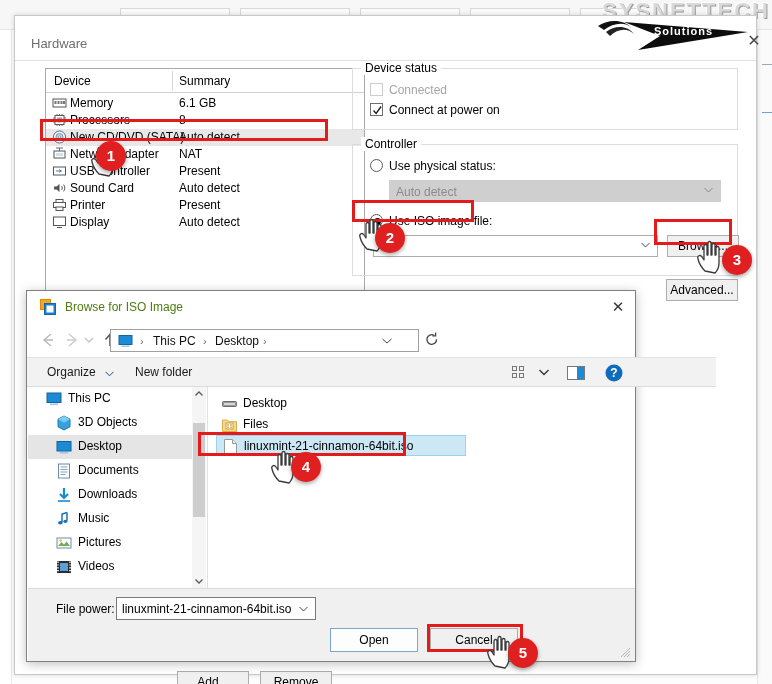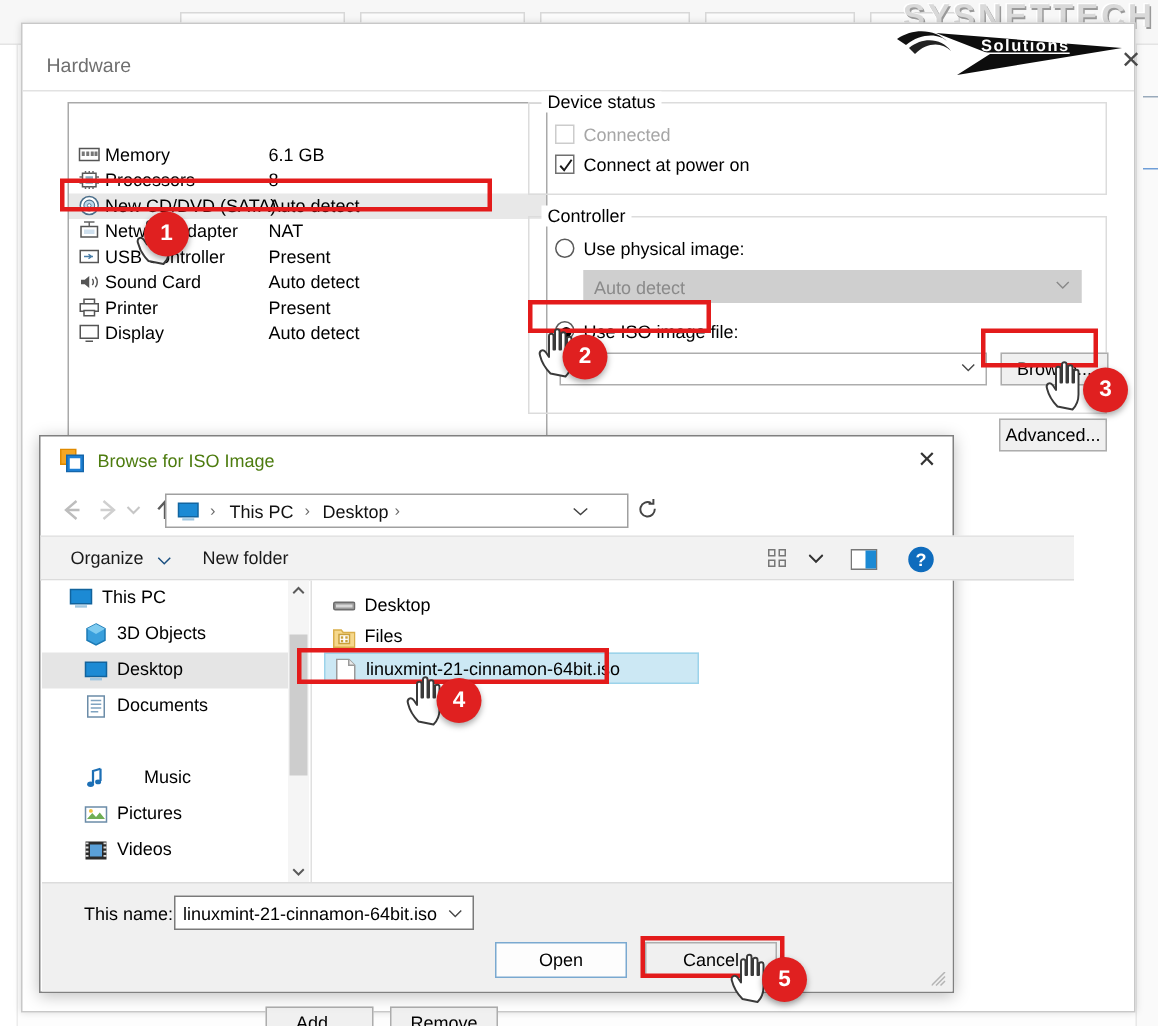--- a/index.html
+++ b/index.html
@@ -25,21 +25,21 @@
                   background:#fafafa; border-left:1px solid #e8e8e8; }
   .bg-rightline{ position:absolute; left:762px; width:10px; height:1px; background:#9ab; }
 
   
   .watermark{ position:absolute; left:588px; top:-2px; width:184px; height:62px;
               overflow:hidden; pointer-events:none; }
   .wm-text{ position:absolute; left:14px; top:0px; font-size:22px; font-weight:bold;
             letter-spacing:2px; color:#d9d9d9; text-shadow:1px 1px 0 #9a9a9a, -1px -1px 0 #fff;
             font-family:"Liberation Sans", sans-serif; }
   .wm-sub{ position:absolute; left:66px; top:27px; font-size:11px; font-weight:bold;
-           letter-spacing:1px; color:#ffffff; z-index:3;text-decoration:underline; }
+           letter-spacing:1px; color:#ffffff; z-index:3; }
   .wm-arrow{ position:absolute; left:10px; top:14px; width:160px; height:40px; z-index:2; }
 
   
   .hw-window{ position:absolute; left:14px; top:15px; width:743px; height:660px;
               background:#ffffff; border:1px solid #c8c8c8; box-shadow:0 0 5px rgba(0,0,0,.15); }
   .hw-title{ position:absolute; left:16px; top:20px; font-size:13px; color:#6f6f6f; }
   .hw-close{ position:absolute; left:726px; top:13px; width:26px; height:24px;
              line-height:24px; text-align:center; font-size:16px; color:#4a4a4a; cursor:pointer; }
   .hw-sep{ position:absolute; left:0px; top:44px; width:741px; height:1px; background:#e2e2e2; }
 
@@ -170,20 +170,25 @@
   <div class="wm-sub">Solutions</div>
   <div style="position:absolute;left:152px;top:22px;font-size:15px;color:#b9b9b9;">✕</div>
 </div>
 
 <div class="hw-window">
   <div class="hw-title">Hardware</div>
   <div class="hw-close">✕</div>
   <div class="hw-sep"></div>
 
   <div class="dev-list">
+    <div class="dev-header">
+      <div class="c1">Device</div>
+      <div class="vsep"></div>
+      <div class="c2">Summary</div>
+    </div>
 
     <div class="dev-row" style="top:26px;">
       <svg class="dev-ico" viewBox="0 0 15 14">
         <rect x="1" y="3" width="13" height="8" fill="#fff" stroke="#555"></rect>
         <rect x="2.5" y="5" width="2" height="3" fill="#777"></rect>
           <rect x="5.5" y="5" width="2" height="3" fill="#777"></rect>
         <rect x="8.5" y="5" width="2" height="3" fill="#777"></rect>
           <rect x="11" y="5" width="2" height="3" fill="#777"></rect>
       </svg>
       <div class="dev-name">Memory</div>
@@ -266,21 +271,21 @@
       <svg width="11" height="11" viewBox="0 0 11 11">
           <path d="M1.5 5.5l2.6 3 5-7" stroke="#1a1a1a" stroke-width="1.3" fill="none"></path>
         </svg>
     </div>
     <div class="lbl" style="left:36px;top:34px;">Connect at power on</div>
   </div>
 
   <div class="grp" style="left:337px;top:128px;width:386px;height:132px;">
     <div class="grp-label">Controller</div>
     <div class="rdo" style="left:17px;top:14px;"></div>
-    <div class="lbl" style="left:36px;top:14px;">Use physical image:</div>
+    <div class="lbl" style="left:36px;top:14px;">Use physical status:</div>
     <div class="combo disabled" style="left:36px;top:35px;width:332px;height:22px;">
       <div class="ctext">Auto detect</div>
       <svg class="carrow" viewBox="0 0 9 6">
           <path d="M0.5 1L4.5 5L8.5 1" stroke="#8a8a8a" fill="none"></path>
         </svg>
     </div>
     <div class="rdo" style="left:17px;top:69px;">
         <div class="dot"></div>
       </div>
     <div class="lbl" style="left:36px;top:69px;">Use ISO image file:</div>
@@ -390,28 +395,35 @@
       </svg>
       <div class="tree-lbl" style="left:50px;">Desktop</div>
     </div>
     <div class="tree-item" style="top:72px;">
       <svg class="tree-ico" style="left:28px;" viewBox="0 0 16 16">
         <rect x="2.5" y="1" width="11" height="14" fill="#fff" stroke="#6b8ca8"></rect>
         <path d="M4.5 4h7M4.5 6.5h7M4.5 9h7M4.5 11.5h5" stroke="#7fa3c0"></path>
       </svg>
       <div class="tree-lbl" style="left:50px;text-align:right;">Documents</div>
     </div>
+    <div class="tree-item" style="top:96px;">
+      <svg class="tree-ico" style="left:28px;" viewBox="0 0 16 16">
+        <path d="M8 1v9M4 7l4 4 4-4" stroke="#1c8ad4" stroke-width="2.2" fill="none"></path>
+        <path d="M2 14h12" stroke="#1c8ad4" stroke-width="1.6"></path>
+      </svg>
+      <div class="tree-lbl" style="left:50px;">Downloads</div>
+    </div>
     <div class="tree-item" style="top:120px;">
       <svg class="tree-ico" style="left:28px;" viewBox="0 0 16 16">
         <path d="M11 1.5v8.2" stroke="#1c6fb5" stroke-width="1.5"></path>
         <path d="M11 1.5L6 3v8.2" stroke="#1c6fb5" stroke-width="1.5" fill="none"></path>
         <ellipse cx="4.4" cy="11.8" rx="2.3" ry="1.8" fill="#1c6fb5"></ellipse>
         <ellipse cx="9.4" cy="10.3" rx="2.0" ry="1.6" fill="#1c6fb5"></ellipse>
       </svg>
-      <div class="tree-lbl" style="left:50px;margin-left:18px;">Music</div>
+      <div class="tree-lbl" style="left:50px;">Music</div>
     </div>
     <div class="tree-item" style="top:144px;padding-left:20px;">
       <svg class="tree-ico" style="left:28px;" viewBox="0 0 16 16">
         <rect x="1" y="3" width="14" height="10" fill="#fff" stroke="#6b8ca8"></rect>
         <path d="M2 11l3.5-4 2.5 2.6 2.5-3L14 11z" fill="#6fae55"></path>
         <circle cx="4.6" cy="5.6" r="1.3" fill="#f0c040"></circle>
       </svg>
       <div class="tree-lbl" style="left:50px;">Pictures</div>
     </div>
     <div class="tree-item" style="top:168px;">
@@ -456,21 +468,21 @@
     <div class="file-row sel" style="top:48px;width:250px;">
       <svg class="file-ico" viewBox="0 0 15 16">
         <path d="M1.5 0.5h8l4 4v11h-12z" fill="#fff" stroke="#9a9a9a"></path>
         <path d="M9.5 0.5v4h4" fill="#eaeaea" stroke="#9a9a9a"></path>
       </svg>
       <div class="file-lbl">linuxmint-21-cinnamon-64bit.iso</div>
     </div>
   </div>
 
   <div class="dlg-foot">
-    <div class="fn-label">This name:</div>
+    <div class="fn-label">File power:</div>
     <div class="fn-box">
       <div class="ftext">linuxmint-21-cinnamon-64bit.iso</div>
       <svg class="farrow" viewBox="0 0 9 6">
           <path d="M0.5 1L4.5 5L8.5 1" stroke="#4a4a4a" fill="none"></path>
         </svg>
     </div>
     <div class="btn light" style="left:302px;top:39px;width:88px;height:24px;line-height:22px;border-color:#7aa9d0;">Open</div>
     <div class="btn" style="left:402px;top:39px;width:88px;height:24px;line-height:22px;">Cancel</div>
     <svg class="grip" viewBox="0 0 10 10">
       <path d="M9 3L3 9M9 6L6 9M9 0L0 9" stroke="#b4b4b4" stroke-width="1"></path>

